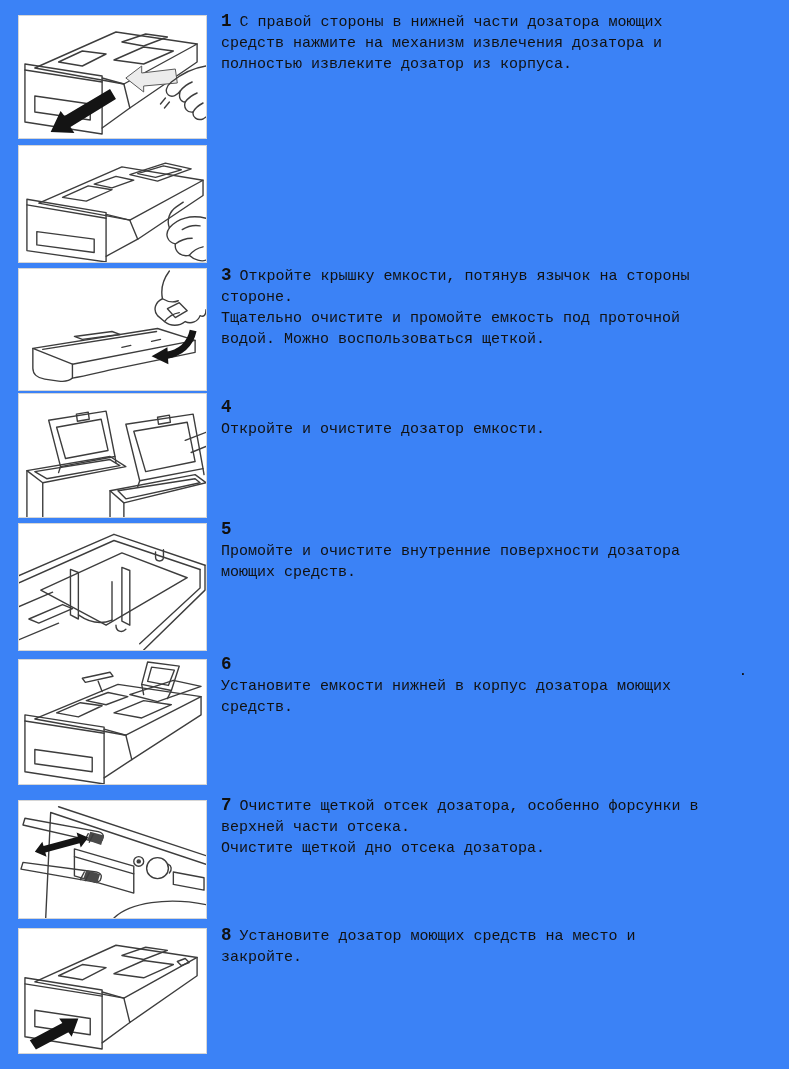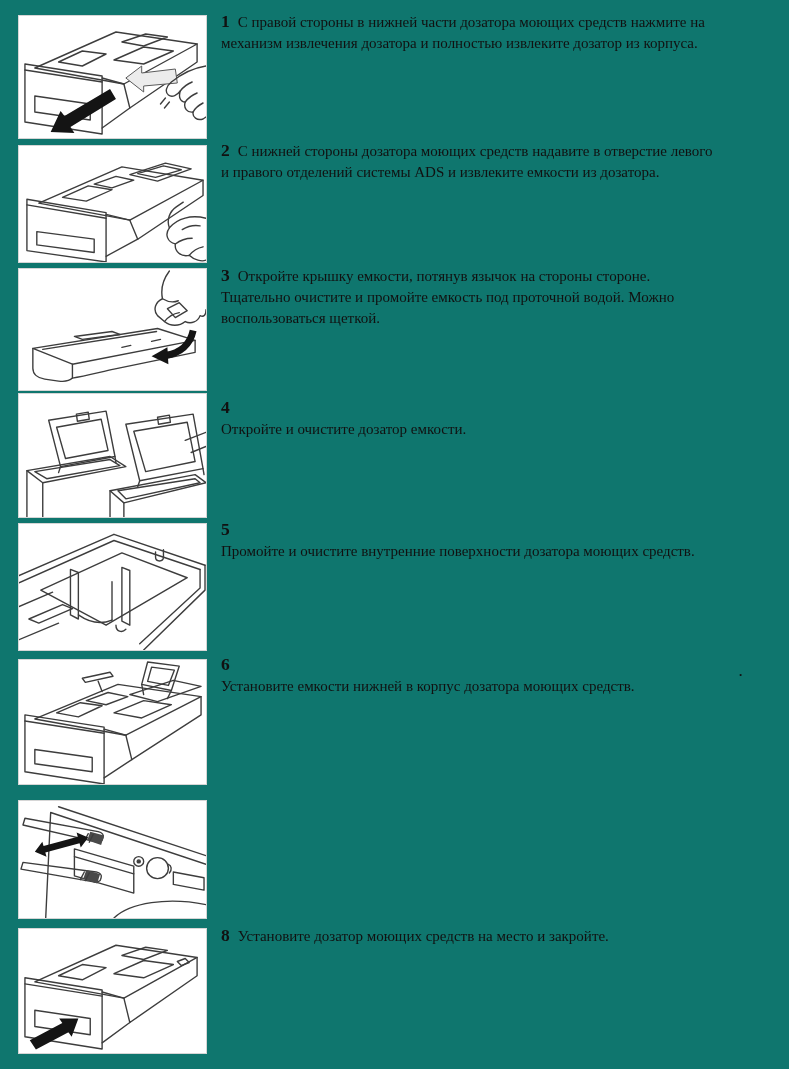--- a/index.html
+++ b/index.html
@@ -1,17 +1,17 @@
 <!DOCTYPE html>
 <html><head>
 <meta charset="utf-8">
 <style>
   html,body{margin:0;padding:0;background:#ffffff;}
-  .page{position:relative;width:789px;height:1069px;background:#0f766e;
-        font-family:Liberation Serif, serif;color:#111;overflow:hidden;}
+  .page{position:relative;width:789px;height:1069px;background:#3b82f6;
+        font-family:Liberation Mono, monospace;color:#111;overflow:hidden;}
   .figure{position:absolute;left:18px;width:189px;border:1px solid #d6d6d6;
           background:#ffffff;box-sizing:border-box;}
   .figure svg{display:block;width:100%;height:100%;}
   .ln{fill:none;stroke:#3d3d3d;stroke-width:1.4;stroke-linejoin:round;stroke-linecap:round;}
   .blk{fill:#141414;stroke:none;}
   .lt{fill:#ececec;stroke:#5a5a5a;stroke-width:1;}
   .dk{fill:#4a4a4a;stroke:none;}
   .step-text{position:absolute;left:221px;width:500px;}
   .step-text p{margin:0;font-size:15px;line-height:21px;color:#111;}
   .num{font-size:17.5px;font-weight:700;margin-right:8px;}
@@ -191,23 +191,20 @@
         <path class="ln" d="M160,32 L168,29 L172,33 L164,36 Z"></path>
       </g>
       <polygon class="blk" points="17.1,118.5 50,101.6 53.2,106.1 60,88 40.6,88.1 43.8,92.6 10.9,109.5"></polygon>
     </svg>
   </div>
 
   <div class="step-text" style="top:11px">
     <p class="lead"><span class="num">1</span><span>С правой стороны в нижней части дозатора моющих средств нажмите на механизм извлечения дозатора и полностью извлеките дозатор из корпуса.</span></p>
   </div>
 
-  <div class="step-text" style="top:140px">
-    <p class="lead"><span class="num">2</span><span>С нижней стороны дозатора моющих средств надавите в отверстие левого и правого отделений системы ADS и извлеките емкости из дозатора.</span></p>
-  </div>
 
   <div class="step-text" style="top:265px">
     <p class="lead"><span class="num">3</span><span>Откройте крышку емкости, потянув язычок на стороны стороне.</span></p>
     <p class="para">Тщательно очистите и промойте емкость под проточной водой. Можно воспользоваться щеткой.</p>
   </div>
 
   <div class="step-text" style="top:397px">
     <p class="lead"><span class="num">4</span></p>
     <p class="para">Откройте и очистите дозатор емкости.</p>
   </div>
@@ -215,20 +212,24 @@
   <div class="step-text" style="top:519px">
     <p class="lead"><span class="num">5</span></p>
     <p class="para">Промойте и очистите внутренние поверхности дозатора моющих средств.</p>
   </div>
 
   <div class="step-text" style="top:654px">
     <p class="lead"><span class="num">6</span></p>
     <p class="para">Установите емкости нижней в корпус дозатора моющих средств.</p>
   </div>
 
+  <div class="step-text" style="top:795px">
+    <p class="lead"><span class="num">7</span><span>Очистите щеткой отсек дозатора, особенно форсунки в верхней части отсека.</span></p>
+    <p class="para">Очистите щеткой дно отсека дозатора.</p>
+  </div>
 
   <div class="step-text" style="top:925px">
     <p class="lead"><span class="num">8</span><span>Установите дозатор моющих средств на место и закройте.</span></p>
   </div>
 
   <span class="stray-dot">.</span>
 
 </div>
 
 </body></html>

